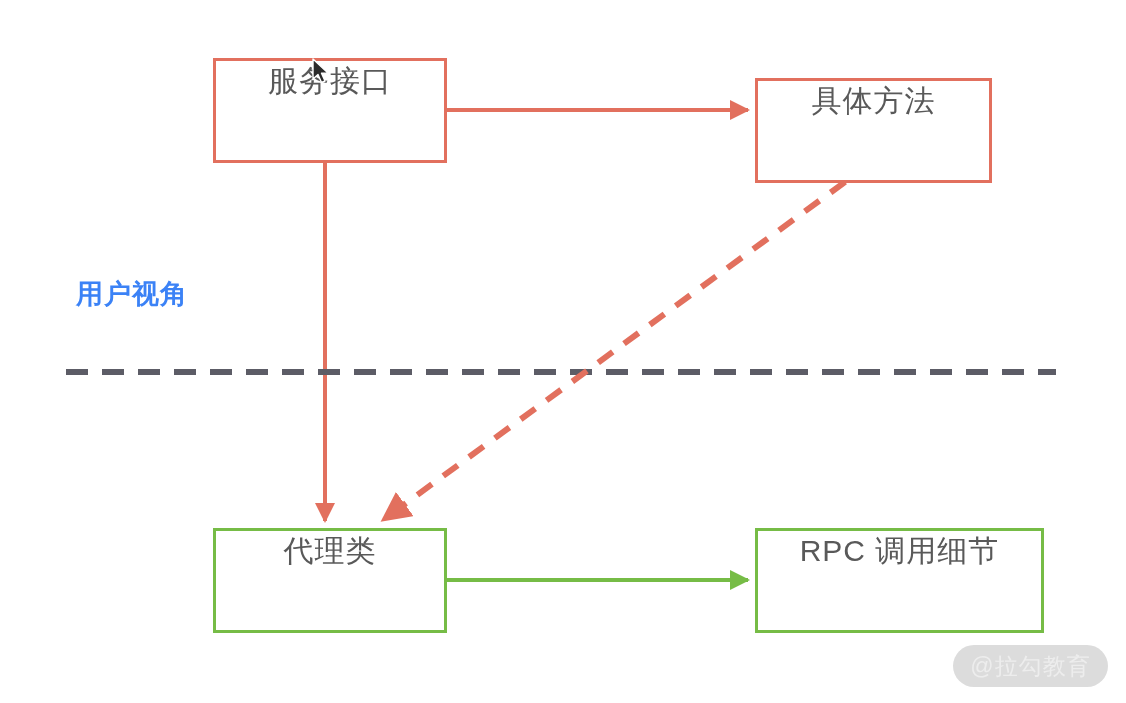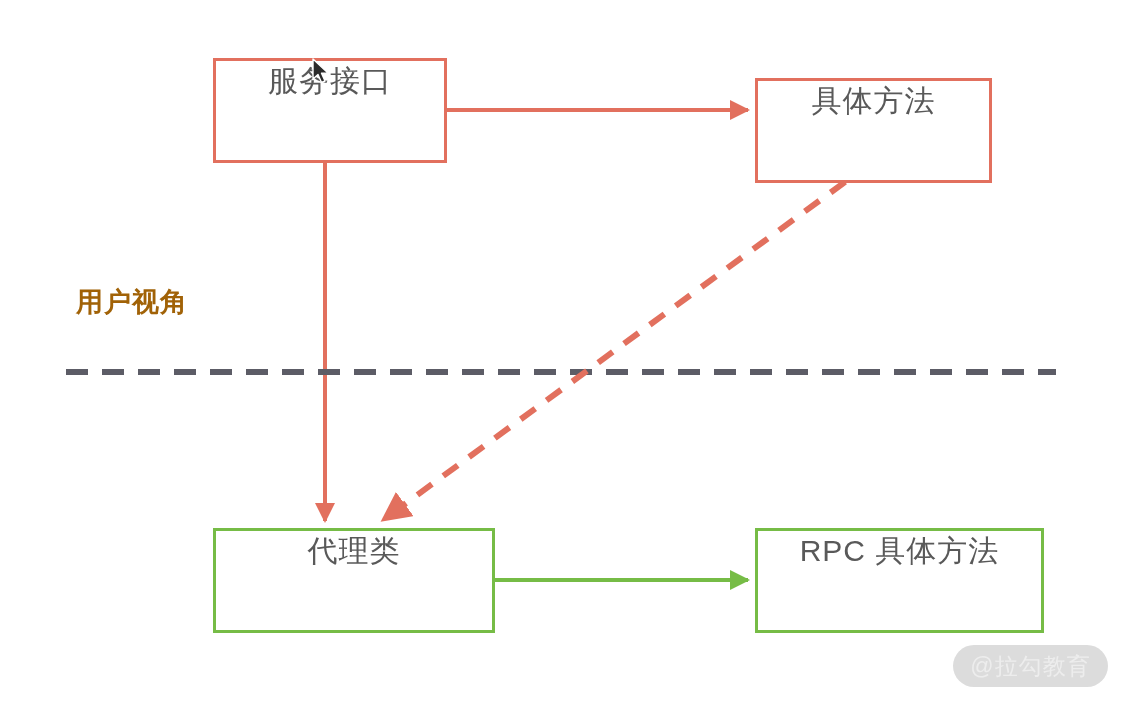--- a/index.html
+++ b/index.html
@@ -42,32 +42,32 @@
   .node-green {
     border: 3px solid #76bc46;
   }
   #node-service-interface {
     left: 213px; top: 58px; width: 234px; height: 105px;
   }
   #node-concrete-method {
     left: 755px; top: 58px; width: 237px; height: 105px; margin-top: 20px;
   }
   #node-proxy-class {
-    left: 213px; top: 528px; width: 282px; height: 105px;
+    left: 213px; top: 528px; width: 234px; height: 105px;
   }
   #node-rpc-detail {
     left: 755px; top: 528px; width: 289px; height: 105px;
   }
   #label-user-view {
     position: absolute;
     left: 76px;
-    top: 284px;
+    top: 276px;
     font-size: 27px;
     font-weight: bold;
-    color: #a16207;
+    color: #3b82f6;
     letter-spacing: 1px;
     white-space: nowrap;
   }
   #watermark {
     position: absolute;
     left: 953px;
     top: 645px;
     width: 155px;
     height: 42px;
     border-radius: 21px;
@@ -121,21 +121,21 @@
 
   <div class="node-box node-red" id="node-concrete-method">
     <span>具体方法</span>
   </div>
 
   <div class="node-box node-green" id="node-proxy-class">
     <span>代理类</span>
   </div>
 
   <div class="node-box node-green" id="node-rpc-detail">
-    <span>RPC 具体方法</span>
+    <span>RPC 调用细节</span>
   </div>
 
   <div id="label-user-view">用户视角</div>
 
   <div id="watermark">
     <span>@拉勾教育</span>
   </div>
 
   <svg id="cursor" viewBox="0 0 20 28" xmlns="http://www.w3.org/2000/svg">
     <path d="M2 1 L2 21 L7 16.5 L10.5 24.5 L14 23 L10.5 15.2 L17 15 Z" fill="#2b2b2b" stroke="#ffffff" stroke-width="1.4" stroke-linejoin="round"></path>

